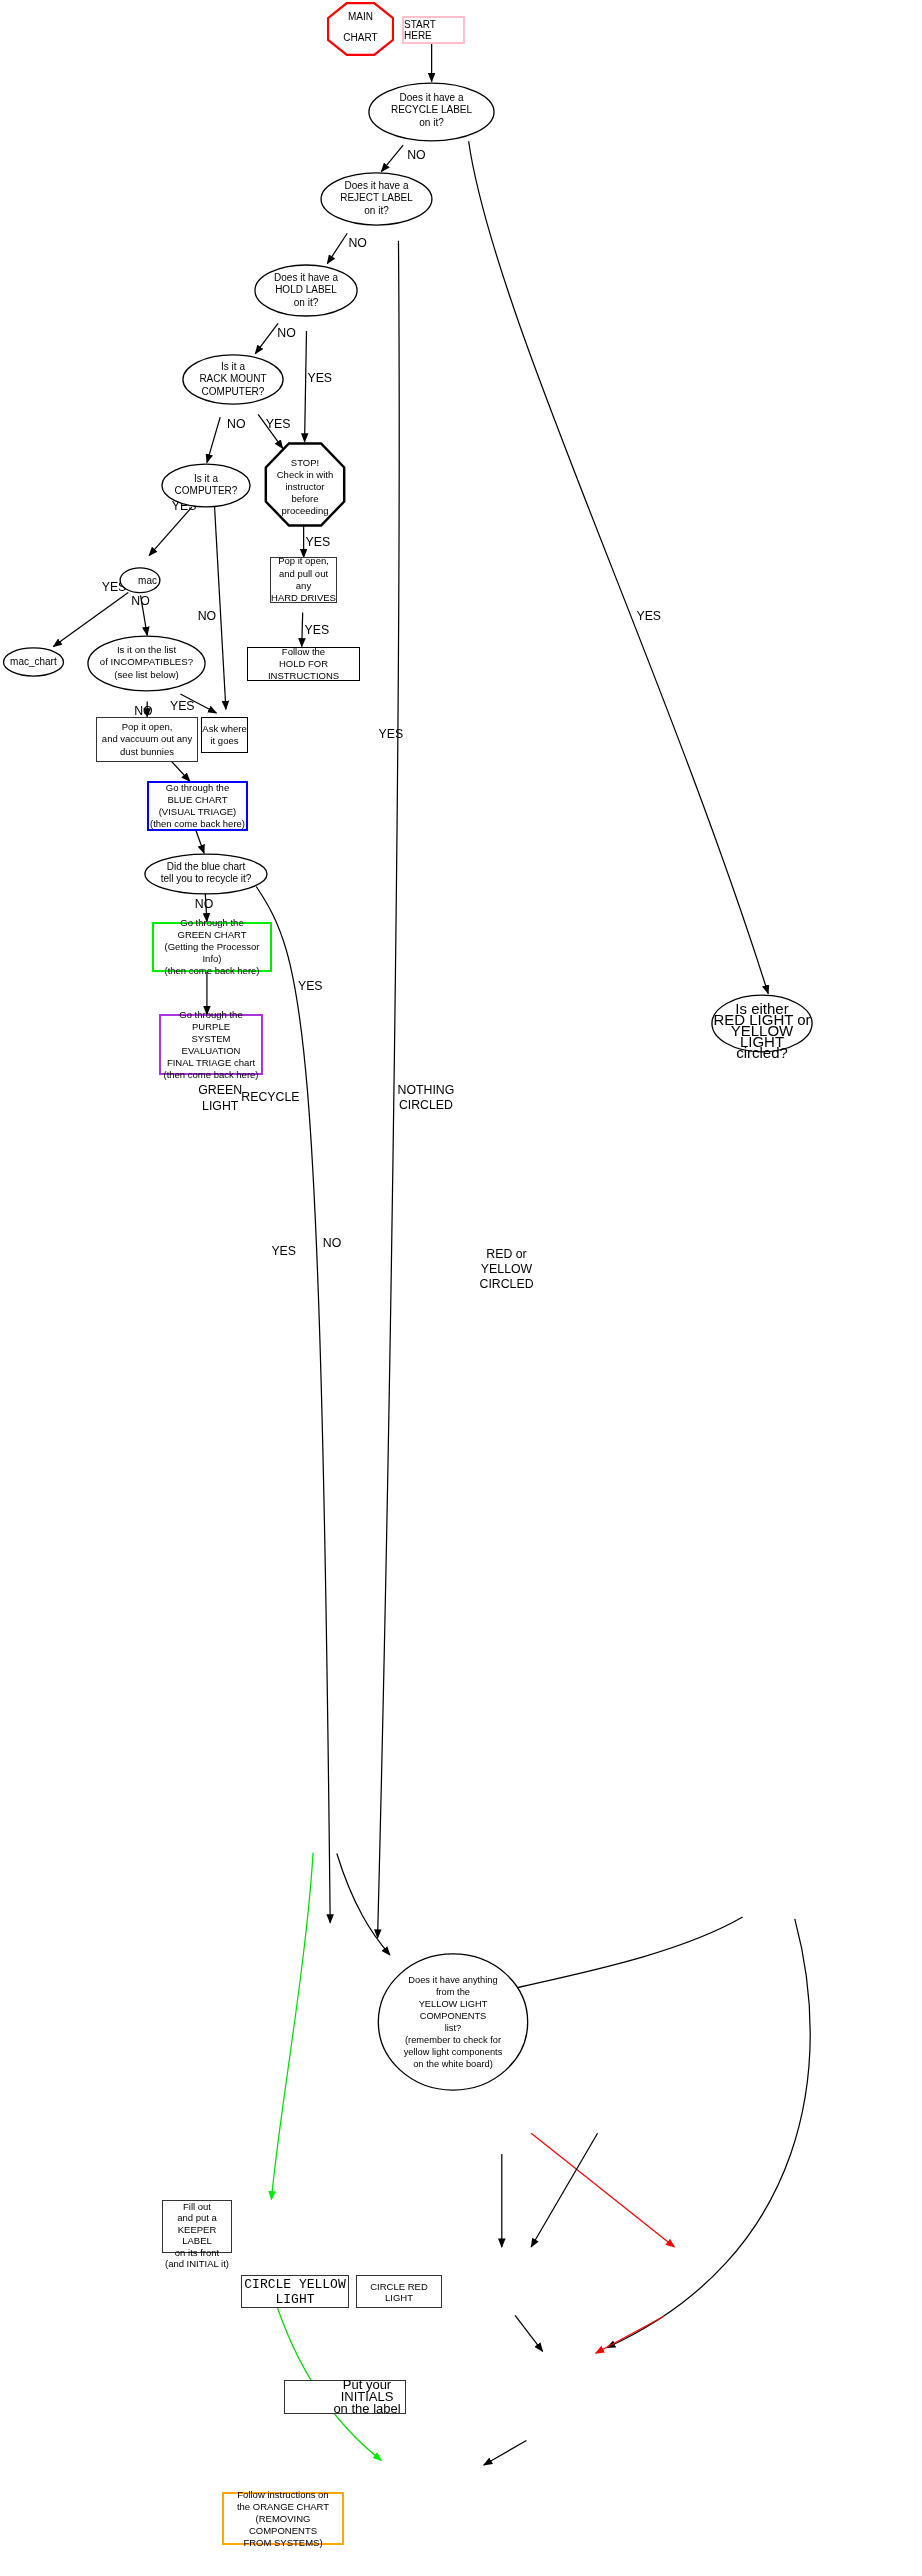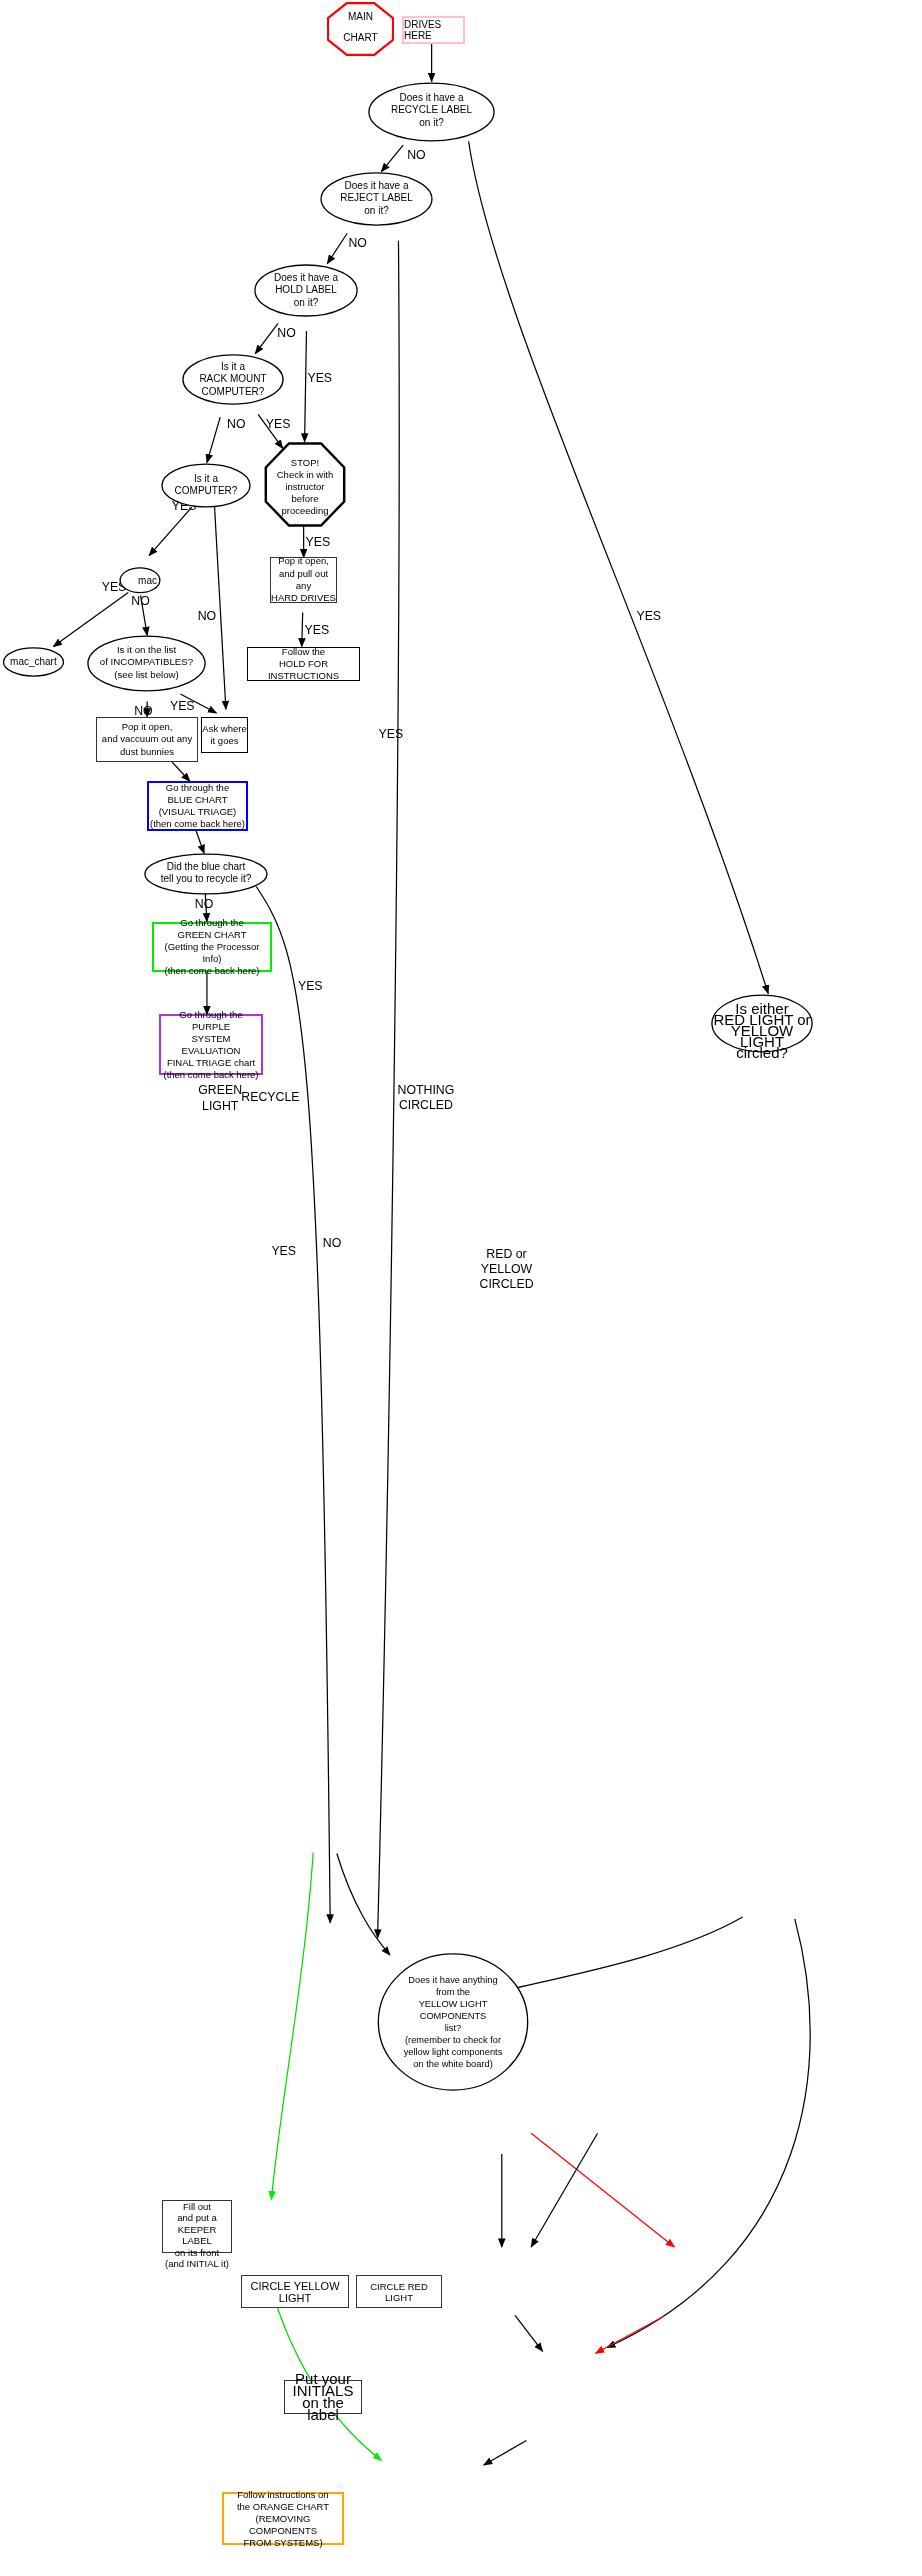--- a/index.html
+++ b/index.html
@@ -187,21 +187,21 @@
 
   <div style="position:absolute;left:327px;top:1.9px;width:67px;height:54px;">
     <svg width="67" height="54" viewBox="0 0 71 57">
           <polygon points="21,1 50,1 70,17 70,40 50,56 21,56 1,40 1,17" fill="#ffffff" stroke="#ff0000" stroke-width="2.4"></polygon>
         </svg>
     <div style="position:absolute;left:0;top:9.5px;width:67px;text-align:center;font-size:10px;">MAIN</div>
     <div style="position:absolute;left:0;top:30px;width:67px;text-align:center;font-size:10px;">CHART</div>
   </div>
 
   <div style="position:absolute;left:402px;top:16px;width:59px;height:24px;border:2.1px solid #ffc0cb;background:#fff;display:flex;align-items:center;justify-content:center;font-size:10px;pointer-events:auto;">
-    <span>DRIVES HERE</span>
+    <span>START HERE</span>
   </div>
 
   <div style="position:absolute;left:368px;top:82px;width:127px;height:60px;pointer-events:auto;">
     <svg width="127" height="60" viewBox="0 0 134 63">
           <ellipse cx="67" cy="31.5" rx="66" ry="30.5" class="node-shape"></ellipse>
         </svg>
     <div style="position:absolute;left:0;top:9.5px;width:127px;text-align:center;font-size:10px;line-height:12.8px;">
       <div>Does it have a</div>
       <div>RECYCLE LABEL</div>
       <div>on it?</div>
@@ -388,29 +388,29 @@
   <div style="position:absolute;left:162px;top:2200px;width:68px;height:51px;border:1.5px solid #333;background:#fff;display:flex;align-items:flex-start;justify-content:center;text-align:center;font-size:9.5px;line-height:11.4px;pointer-events:auto;">
     <div>
       <div>Fill out</div>
       <div>and put a</div>
       <div>KEEPER LABEL</div>
       <div>on its front</div>
       <div>(and INITIAL it)</div>
     </div>
   </div>
 
-  <div style="position:absolute;left:241px;top:2275px;width:106px;height:31px;border:1.5px solid #333;background:#fff;display:flex;align-items:center;justify-content:center;text-align:center;font-size:11px;pointer-events:auto;">
+  <div style="position:absolute;left:241px;top:2275px;width:106px;height:31px;border:1.5px solid #333;background:#fff;display:flex;align-items:center;justify-content:center;text-align:center;font-size:13px;pointer-events:auto;font-family:Liberation Mono, monospace;">
     <span>CIRCLE YELLOW LIGHT</span>
   </div>
 
   <div style="position:absolute;left:356px;top:2275px;width:84px;height:31px;border:1.5px solid #333;background:#fff;display:flex;align-items:center;justify-content:center;text-align:center;font-size:9.5px;pointer-events:auto;">
     <span>CIRCLE RED LIGHT</span>
   </div>
 
-  <div style="position:absolute;left:284px;top:2380px;width:76px;height:32px;border:1.7px solid #333;background:#fff;display:flex;align-items:center;justify-content:center;text-align:center;font-size:15px;line-height:12px;pointer-events:auto;">
+  <div style="position:absolute;left:284px;top:2380px;width:76px;height:32px;border:1.7px solid #333;background:#fff;display:flex;align-items:center;justify-content:center;text-align:center;font-size:13px;line-height:12px;pointer-events:auto;padding-left:44px;">
     <div>
       <div>Put your INITIALS</div>
       <div>on the label</div>
     </div>
   </div>
 
   <div style="position:absolute;left:186px;top:2492px;width:118px;height:49px;border:2.3px solid #ffa500;background:#fff;display:flex;align-items:center;justify-content:center;text-align:center;font-size:9.5px;line-height:12px;pointer-events:auto;margin-left:36px;">
     <div>
       <div>Follow instructions on</div>
       <div>the ORANGE CHART</div>

